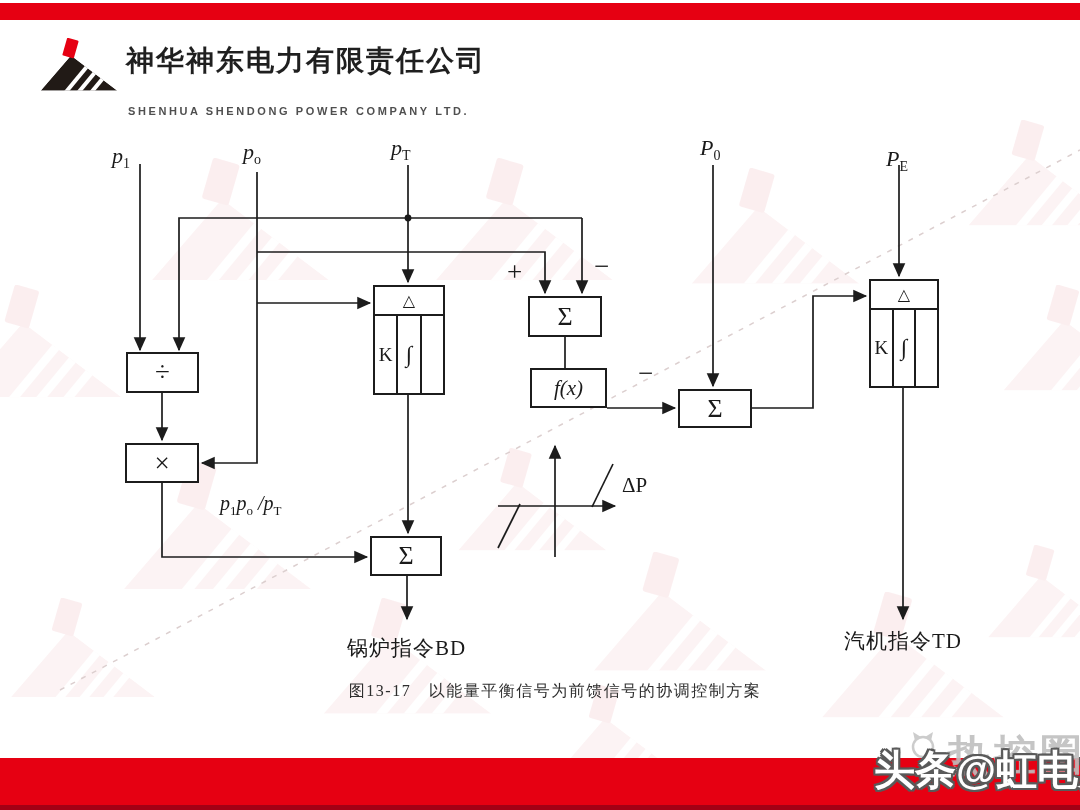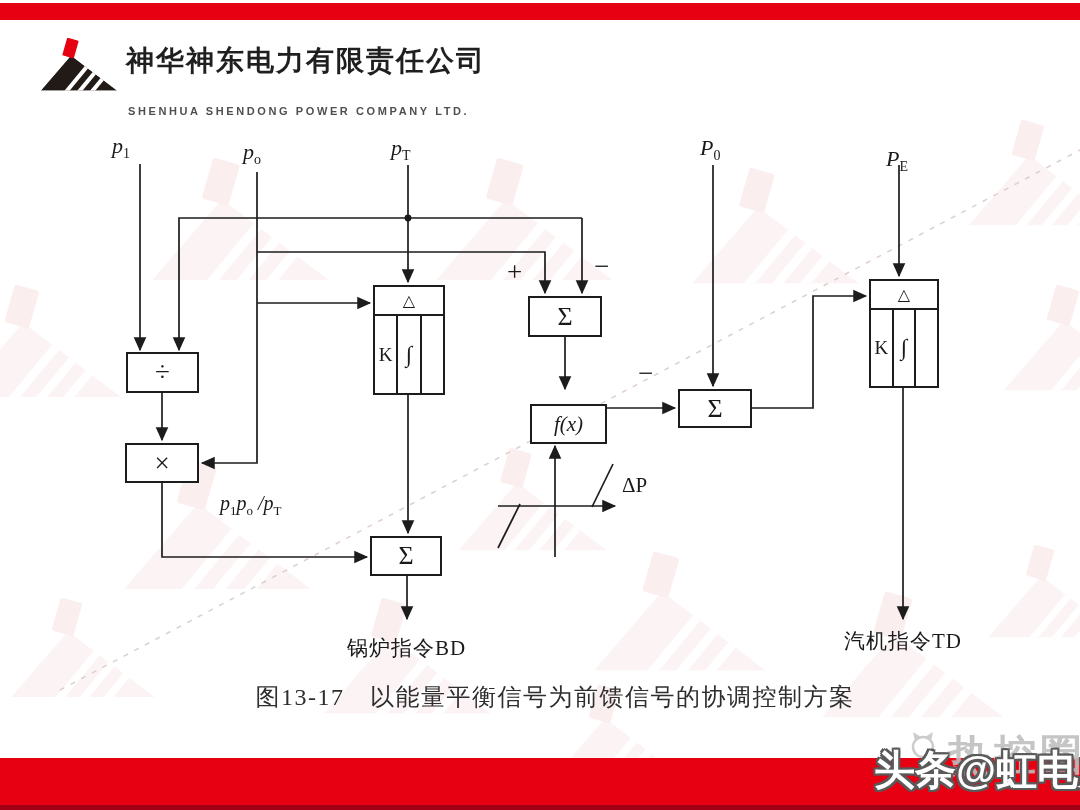--- a/index.html
+++ b/index.html
@@ -35,21 +35,21 @@
   .lbl{position:absolute;z-index:2;white-space:nowrap;}
   .sig{font-size:22px;}
   .sig i{font-style:italic;}
   .sig sub{font-size:14px;font-style:normal;}
   .sign{font-size:27px;line-height:1;}
   .prod{font-size:20px;font-style:italic;}
   .prod sub{font-size:13px;font-style:normal;}
   .axis-lbl{font-size:21px;}
   .out-lbl{font-size:21px;letter-spacing:1px;}
   .caption{position:absolute;z-index:2;left:555px;top:681px;transform:translateX(-50%);
-           font-size:24px;letter-spacing:1.5px;color:#2e2e2e;white-space:nowrap;}
+           font-size:16px;letter-spacing:1.5px;color:#2e2e2e;white-space:nowrap;}
   
   .ghost-mark{position:absolute;z-index:4;left:948px;top:727px;font-family:"Liberation Sans",sans-serif;
               font-weight:bold;font-size:42px;letter-spacing:4px;color:rgba(150,150,150,0.55);
               text-shadow:0 0 1px rgba(255,255,255,0.8);white-space:nowrap;}
   .ghost-icon{position:absolute;z-index:4;left:906px;top:729px;width:34px;height:30px;opacity:.5;}
   .overlay-mark{position:absolute;z-index:5;left:874px;top:743px;font-family:"Liberation Sans",sans-serif;
                 font-weight:bold;font-size:41px;letter-spacing:0px;color:#fff;white-space:nowrap;
                 text-shadow:-2px 0 0 #5a5a5a,2px 0 0 #5a5a5a,0 -2px 0 #5a5a5a,0 2px 0 #5a5a5a,
                             2px 2px 0 #5a5a5a,-2px 2px 0 #5a5a5a,2px -2px 0 #5a5a5a,-2px -2px 0 #5a5a5a;}
 </style>
@@ -163,21 +163,21 @@
 
       <g>
         <path d="M555,557 L555,446" marker-end="url(#arw)"></path>
         <path d="M498,506 L615,506" marker-end="url(#arw)"></path>
         <path d="M498,548 L520,504"></path>
         <path d="M592,507 L613,464"></path>
       </g>
     </g>
   </svg>
 
-  <div class="lbl sig" style="left:112px;top:133px">
+  <div class="lbl sig" style="left:112px;top:143px">
     <i>p</i><sub>1</sub></div>
   <div class="lbl sig" style="left:243px;top:139px">
     <i>p</i><sub>o</sub></div>
   <div class="lbl sig" style="left:391px;top:135px">
     <i>p</i><sub>T</sub></div>
   <div class="lbl sig" style="left:700px;top:135px">
     <i>P</i><sub>0</sub></div>
   <div class="lbl sig" style="left:886px;top:146px">
     <i>P</i><sub>E</sub></div>
 
@@ -209,21 +209,21 @@
   <div class="node" style="left:528px;top:296px;width:74px;height:41px">
     <span class="sigma">Σ</span>
     </div>
   <div class="node" style="left:678px;top:389px;width:74px;height:39px">
     <span class="sigma">Σ</span>
     </div>
   <div class="node" style="left:370px;top:536px;width:72px;height:40px">
     <span class="sigma">Σ</span>
     </div>
 
-  <div class="node" style="left:530px;top:404px;width:77px;height:40px">
+  <div class="node" style="left:530px;top:368px;width:77px;height:40px">
     <span class="fx">f(x)</span>
     </div>
 
   <div class="lbl sign" style="left:507px;top:259px">+</div>
   <div class="lbl sign" style="left:594px;top:253px">−</div>
   <div class="lbl sign" style="left:638px;top:360px">−</div>
 
   <div class="lbl prod" style="left:220px;top:492px">
     <i>p</i><sub>1</sub><i>p</i><sub>o</sub>&nbsp;<i>/p</i><sub>T</sub>
   </div>

